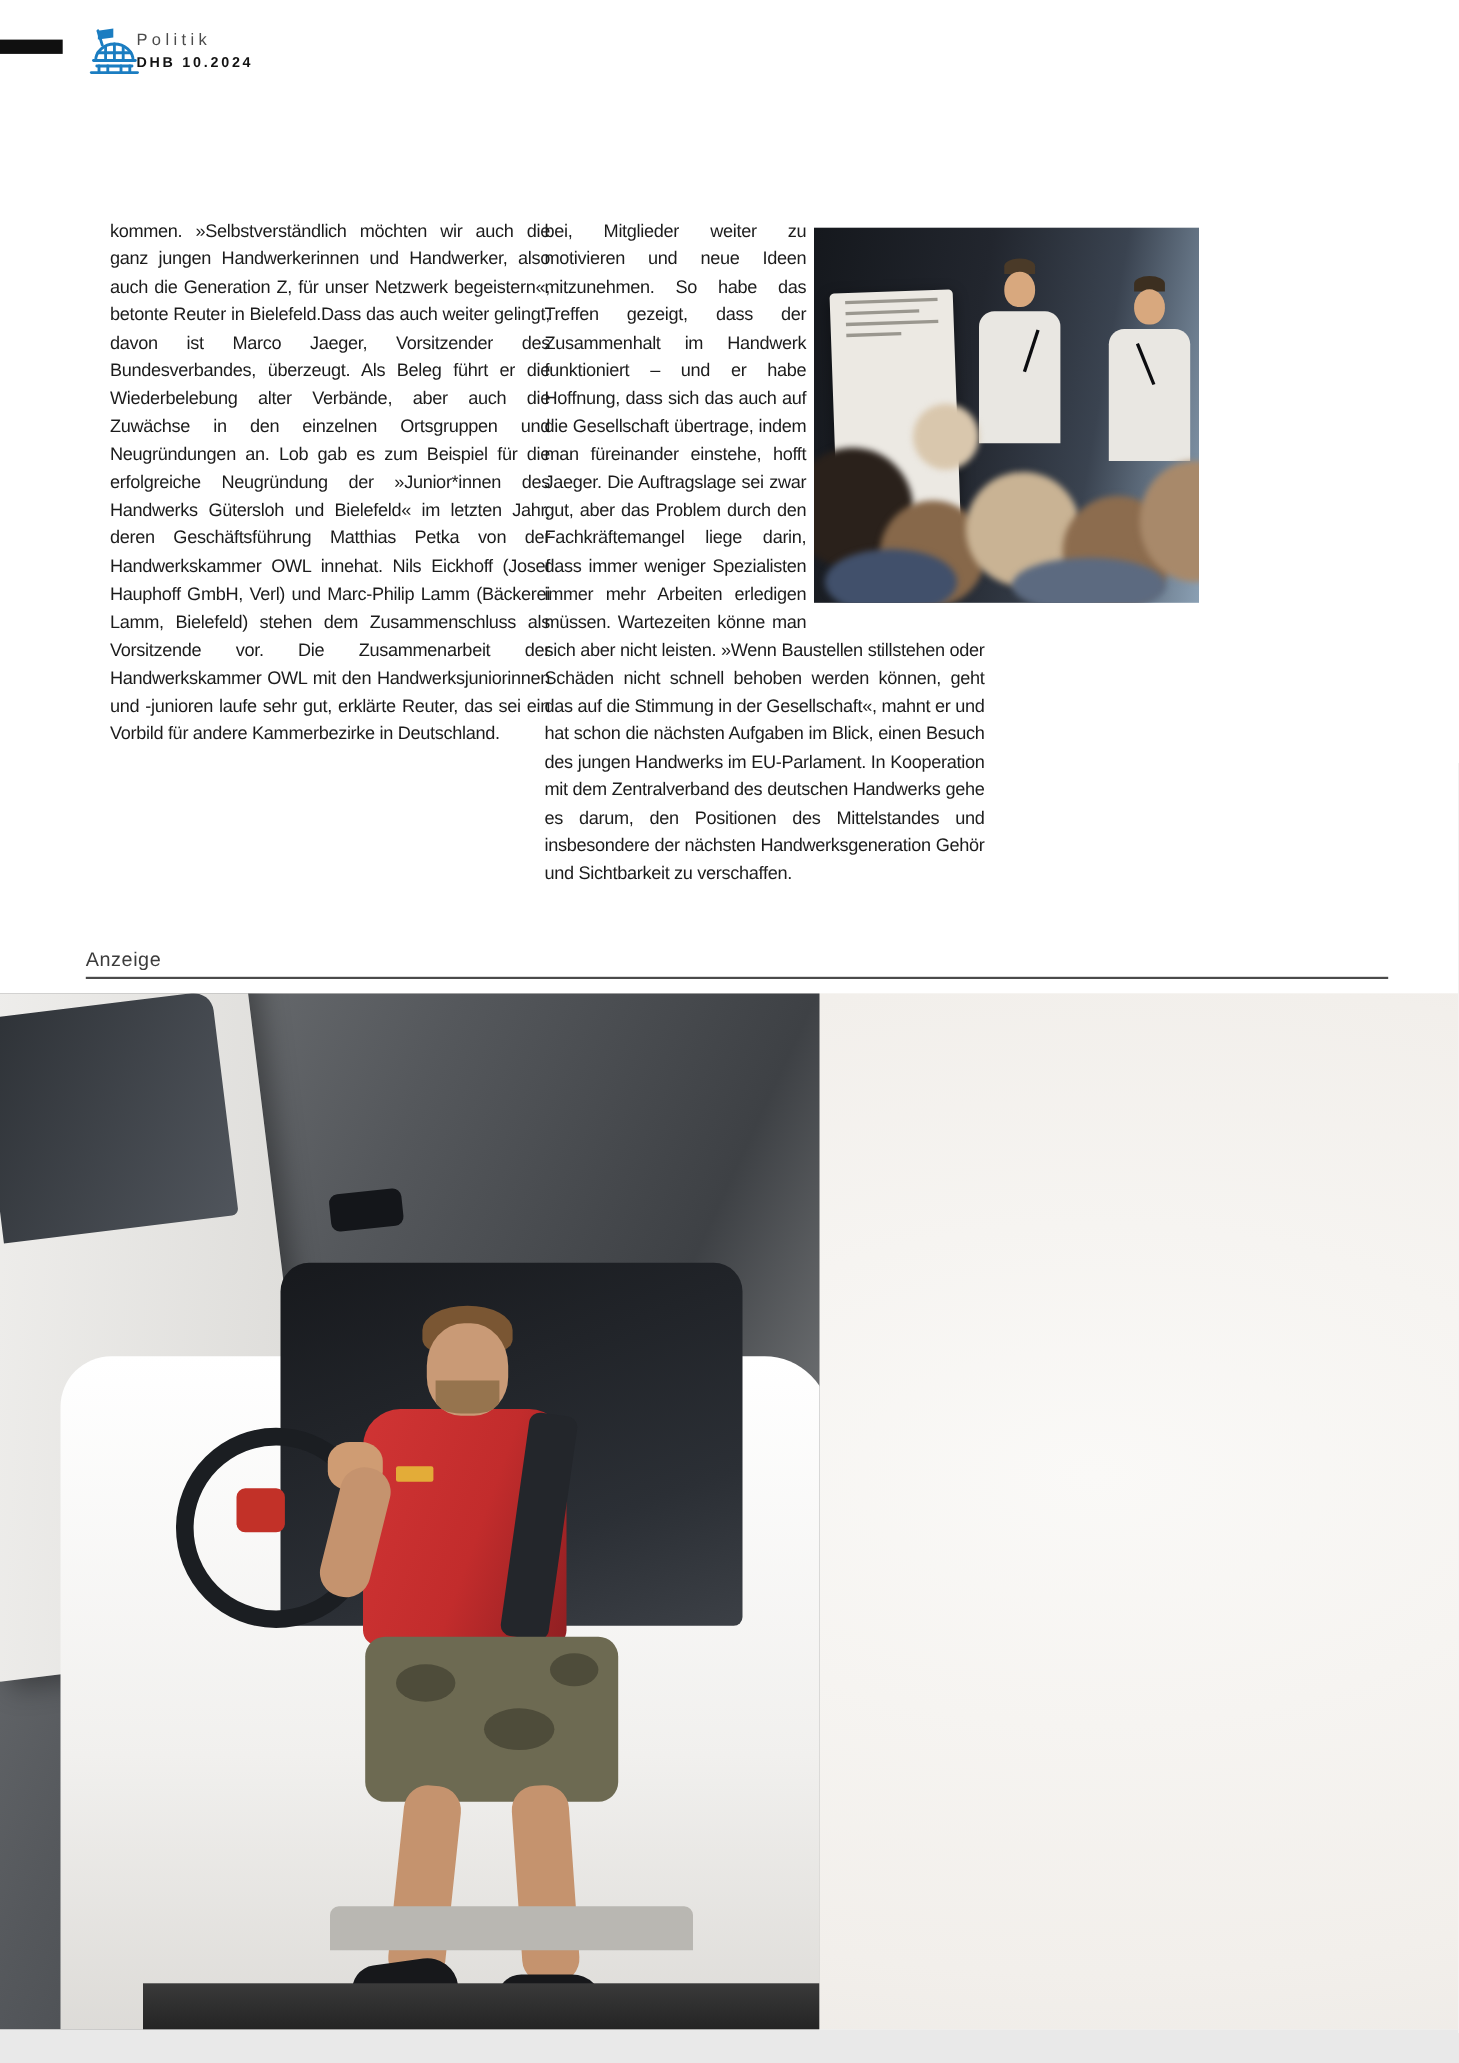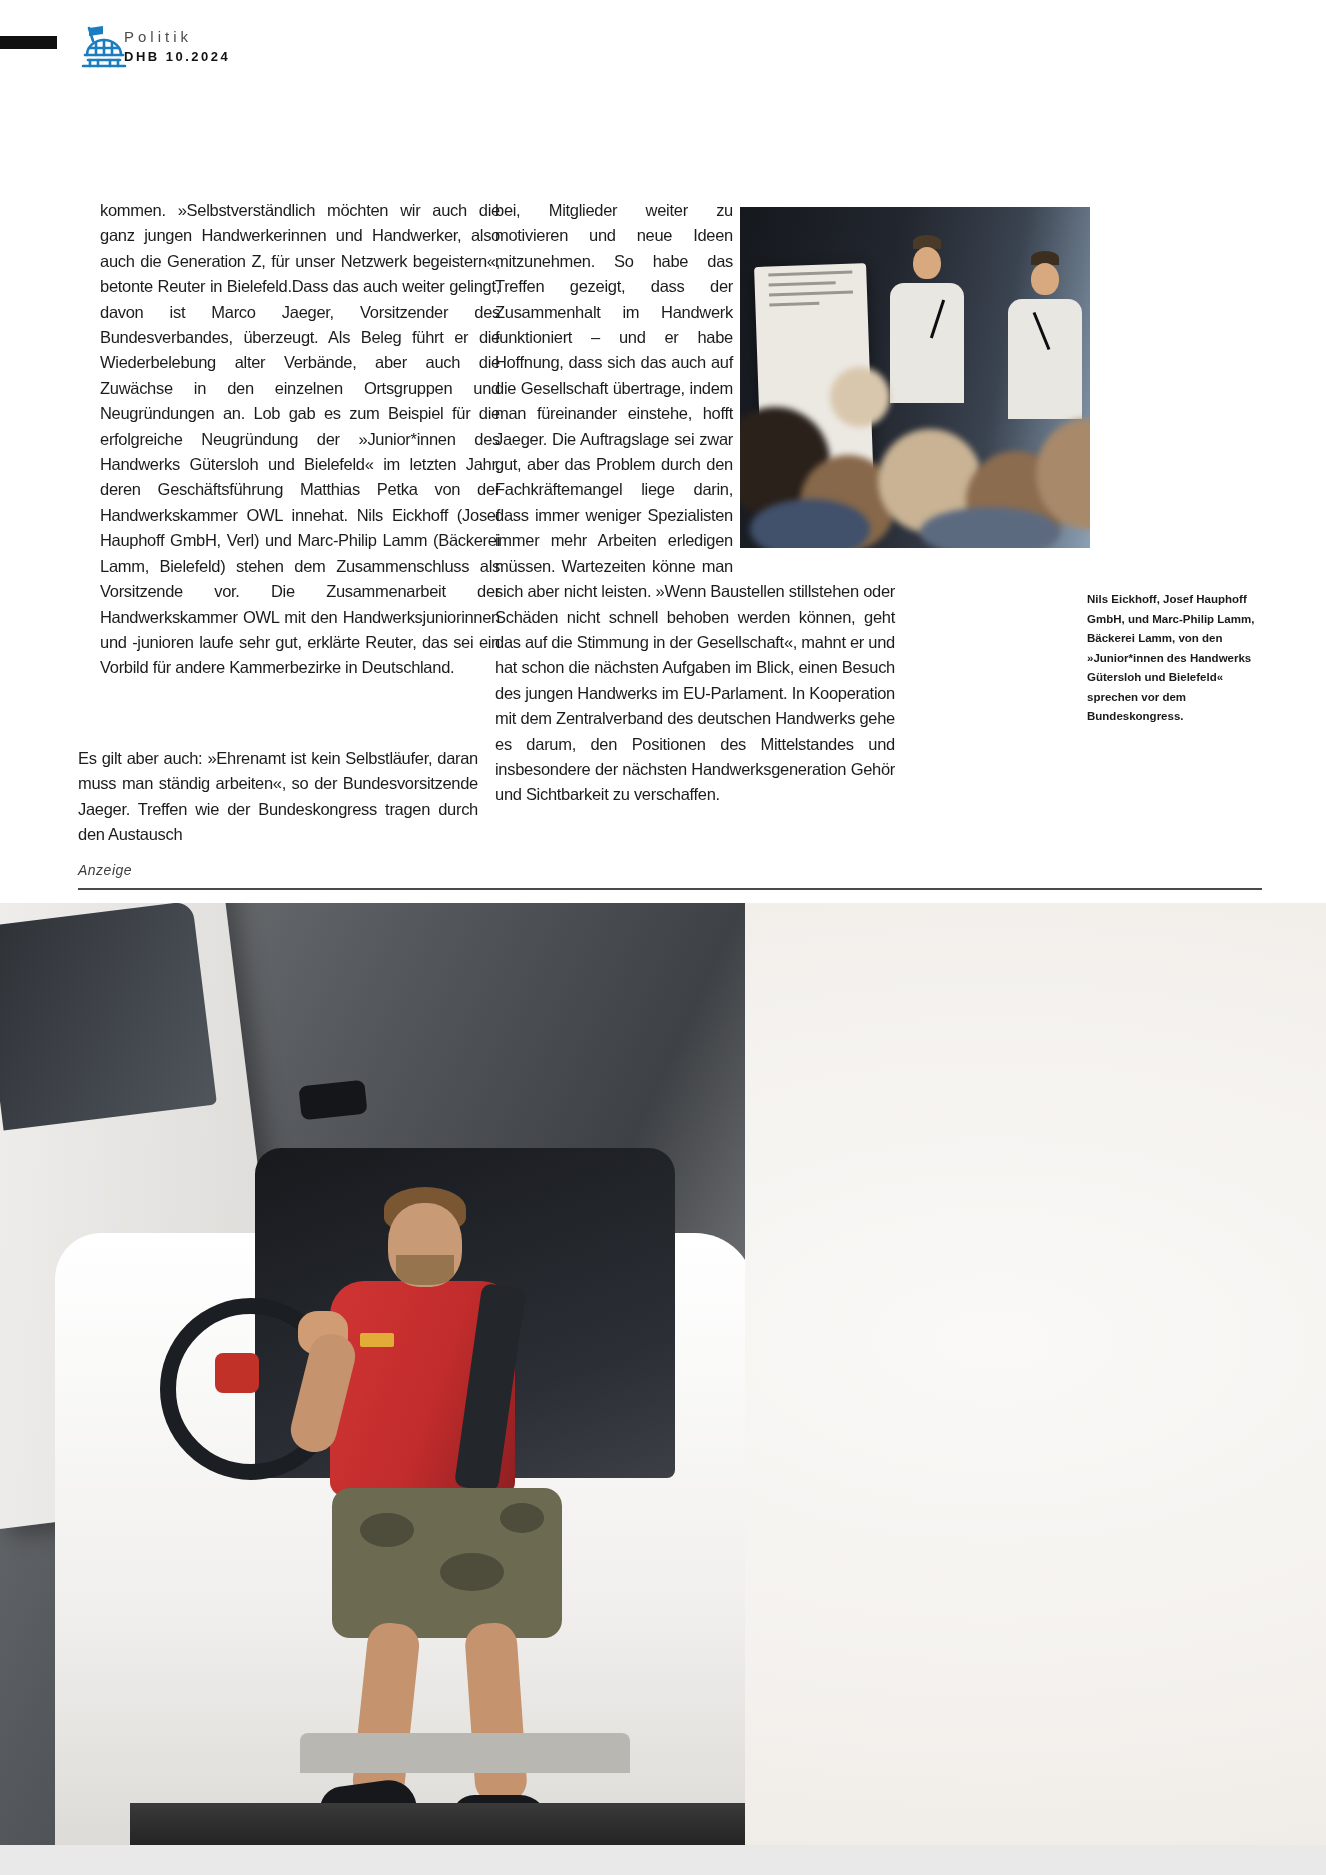--- a/index.html
+++ b/index.html
@@ -25,21 +25,21 @@
     background:linear-gradient(100deg,#15181d 0%,#22262e 40%,#3a4350 70%,#8ba0b4 100%);}
   .conf-flip{position:absolute;left:18px;top:58px;width:112px;height:228px;background:#ece9e3;border-radius:4px;transform:rotate(-2deg);box-shadow:0 4px 14px rgba(0,0,0,.45);}
   .conf-flip i{display:block;height:3px;background:#9a978f;margin:7px 14px 0 14px;}
   .conf-mic{position:absolute;width:3px;height:40px;background:#0c0d10;}
   .spk{position:absolute;}
   .spk .head{width:28px;height:32px;border-radius:50% 50% 46% 46%;background:#d8a87e;margin:0 auto;}
   .spk .body{width:74px;height:120px;border-radius:14px 14px 0 0;background:#e9e7e2;margin-top:4px;}
   .aud{position:absolute;border-radius:50%;filter:blur(3px);}
   .photo-caption{position:absolute;left:1087px;top:590px;width:180px;font-size:11.5px;font-weight:bold;line-height:19.5px;color:#1a1a1a;}
   
-  .anzeige-label{position:absolute;left:78px;top:862px;font-size:14px;font-style:italic;color:#3c3c3c;letter-spacing:.5px;}
+  .anzeige-label{position:absolute;left:78px;top:862px;font-size:18px;color:#3c3c3c;letter-spacing:.5px;}
   .anzeige-rule{position:absolute;left:78px;top:888px;width:1184px;height:2px;background:#4a4a4a;}
   
   .ad{position:absolute;left:0;top:903px;width:1326px;height:972px;background:radial-gradient(ellipse at 75% 45%,#faf9f7 0%,#f2efeb 60%,#e8e4df 100%);overflow:hidden;}
   .ad-photo{position:absolute;left:0;top:0;width:745px;height:972px;overflow:hidden;
     background:linear-gradient(115deg,#787b7e 0%,#55585c 35%,#3e4145 62%,#8d8f90 88%,#d8d6d2 100%);}
   .van-door{position:absolute;left:-40px;top:-30px;width:300px;height:640px;background:linear-gradient(100deg,#f2f1ef,#dcdbd8);transform:rotate(-7deg);border-radius:0 26px 30px 0;box-shadow:10px 8px 24px rgba(0,0,0,.35);}
   .door-window{position:absolute;left:52px;top:40px;width:215px;height:205px;background:linear-gradient(120deg,#2d3136,#50555c);border-radius:0 18px 6px 0;}
   .van-body{position:absolute;left:55px;top:330px;width:700px;height:660px;background:linear-gradient(180deg,#ffffff 0%,#f1f0ee 55%,#d9d7d3 100%);border-radius:46px 60px 0 0;}
   .cab-opening{position:absolute;left:255px;top:245px;width:420px;height:330px;background:linear-gradient(160deg,#17191d,#2b2f35 70%,#3c4046);border-radius:26px 26px 8px 8px;}
   .mirror{position:absolute;left:300px;top:180px;width:66px;height:34px;background:#14161a;border-radius:8px;transform:rotate(-6deg);}
@@ -81,23 +81,20 @@
       <path d="M3 42 H45"></path>
       <path d="M10 36 V42 M18 36 V42 M30 36 V42 M38 36 V42"></path>
     </g>
   </svg>
   <div class="section-label">Politik</div>
   <div class="issue-label">DHB 10.2024</div>
 
   <div class="col col-left-p1">
     <p>kommen. »Selbstverständlich möchten wir auch die ganz jungen Handwerkerinnen und Handwerker, also auch die Generation Z, für unser Netzwerk begeistern«, betonte Reuter in Bielefeld.Dass das auch weiter gelingt, davon ist Marco Jaeger, Vorsitzender des Bundesverbandes, überzeugt. Als Beleg führt er die Wiederbelebung alter Verbände, aber auch die Zuwächse in den einzelnen Ortsgruppen und Neugründungen an. Lob gab es zum Beispiel für die erfolgreiche Neugründung der »Junior*innen des Handwerks Gütersloh und Bielefeld« im letzten Jahr, deren Geschäftsführung Matthias Petka von der Handwerkskammer OWL innehat. Nils Eickhoff (Josef Hauphoff GmbH, Verl) und Marc-Philip Lamm (Bäckerei Lamm, Bielefeld) stehen dem Zusammenschluss als Vorsitzende vor. Die Zusammenarbeit der Handwerkskammer OWL mit den Handwerksjuniorinnen und -junioren laufe sehr gut, erklärte Reuter, das sei ein Vorbild für andere Kammerbezirke in Deutschland.</p>
   </div>
-  <div class="col col-left-p2">
-    <p>Es gilt aber auch: »Ehrenamt ist kein Selbstläufer, daran muss man ständig arbeiten«, so der Bundesvorsitzende Jaeger. Treffen wie der Bundeskongress tragen durch den Austausch</p>
-  </div>
   <div class="col col-right">
     <div class="photo-spacer"></div>
     <p>bei, Mitglieder weiter zu motivieren und neue Ideen mitzunehmen. So habe das Treffen gezeigt, dass der Zusammenhalt im Handwerk funktioniert – und er habe Hoffnung, dass sich das auch auf die Gesellschaft übertrage, indem man füreinander einstehe, hofft Jaeger. Die Auftragslage sei zwar gut, aber das Problem durch den Fachkräftemangel liege darin, dass immer weniger Spezialisten immer mehr Arbeiten erledigen müssen. Wartezeiten könne man sich aber nicht leisten. »Wenn Baustellen stillstehen oder Schäden nicht schnell behoben werden können, geht das auf die Stimmung in der Gesellschaft«, mahnt er und hat schon die nächsten Aufgaben im Blick, einen Besuch des jungen Handwerks im EU-Parlament. In Kooperation mit dem Zentralverband des deutschen Handwerks gehe es darum, den Positionen des Mittelstandes und insbesondere der nächsten Handwerksgeneration Gehör und Sichtbarkeit zu verschaffen.</p>
   </div>
 
   <div class="conf-photo">
     <div class="conf-flip">
       <i></i>
         <i style="width:60%"></i>
         <i></i>
@@ -120,21 +117,20 @@
 
     <div class="aud" style="left:-20px;top:200px;width:110px;height:110px;background:#2a211b;"></div>
     <div class="aud" style="left:60px;top:248px;width:96px;height:96px;background:#87684a;"></div>
     <div class="aud" style="left:138px;top:222px;width:104px;height:104px;background:#c9b394;"></div>
     <div class="aud" style="left:226px;top:244px;width:100px;height:100px;background:#8c6c4e;"></div>
     <div class="aud" style="left:296px;top:212px;width:100px;height:110px;background:#a8896a;"></div>
     <div class="aud" style="left:10px;top:292px;width:120px;height:60px;background:#41506b;"></div>
     <div class="aud" style="left:180px;top:300px;width:140px;height:50px;background:#5c6a80;"></div>
     <div class="aud" style="left:90px;top:160px;width:60px;height:60px;background:#d9c7ad;"></div>
   </div>
-  <div class="photo-caption">Nils Eickhoff, Josef Hauphoff GmbH, und Marc-Philip Lamm, Bäckerei Lamm, von den »Junior*innen des Handwerks Gütersloh und Bielefeld« sprechen vor dem Bundeskongress.</div>
 
   <div class="anzeige-label">Anzeige</div>
   <div class="anzeige-rule"></div>
 
   <div class="ad">
     <div class="ad-photo">
       <div class="van-door">
         <div class="door-window"></div>
       </div>
       <div class="van-body"></div>

